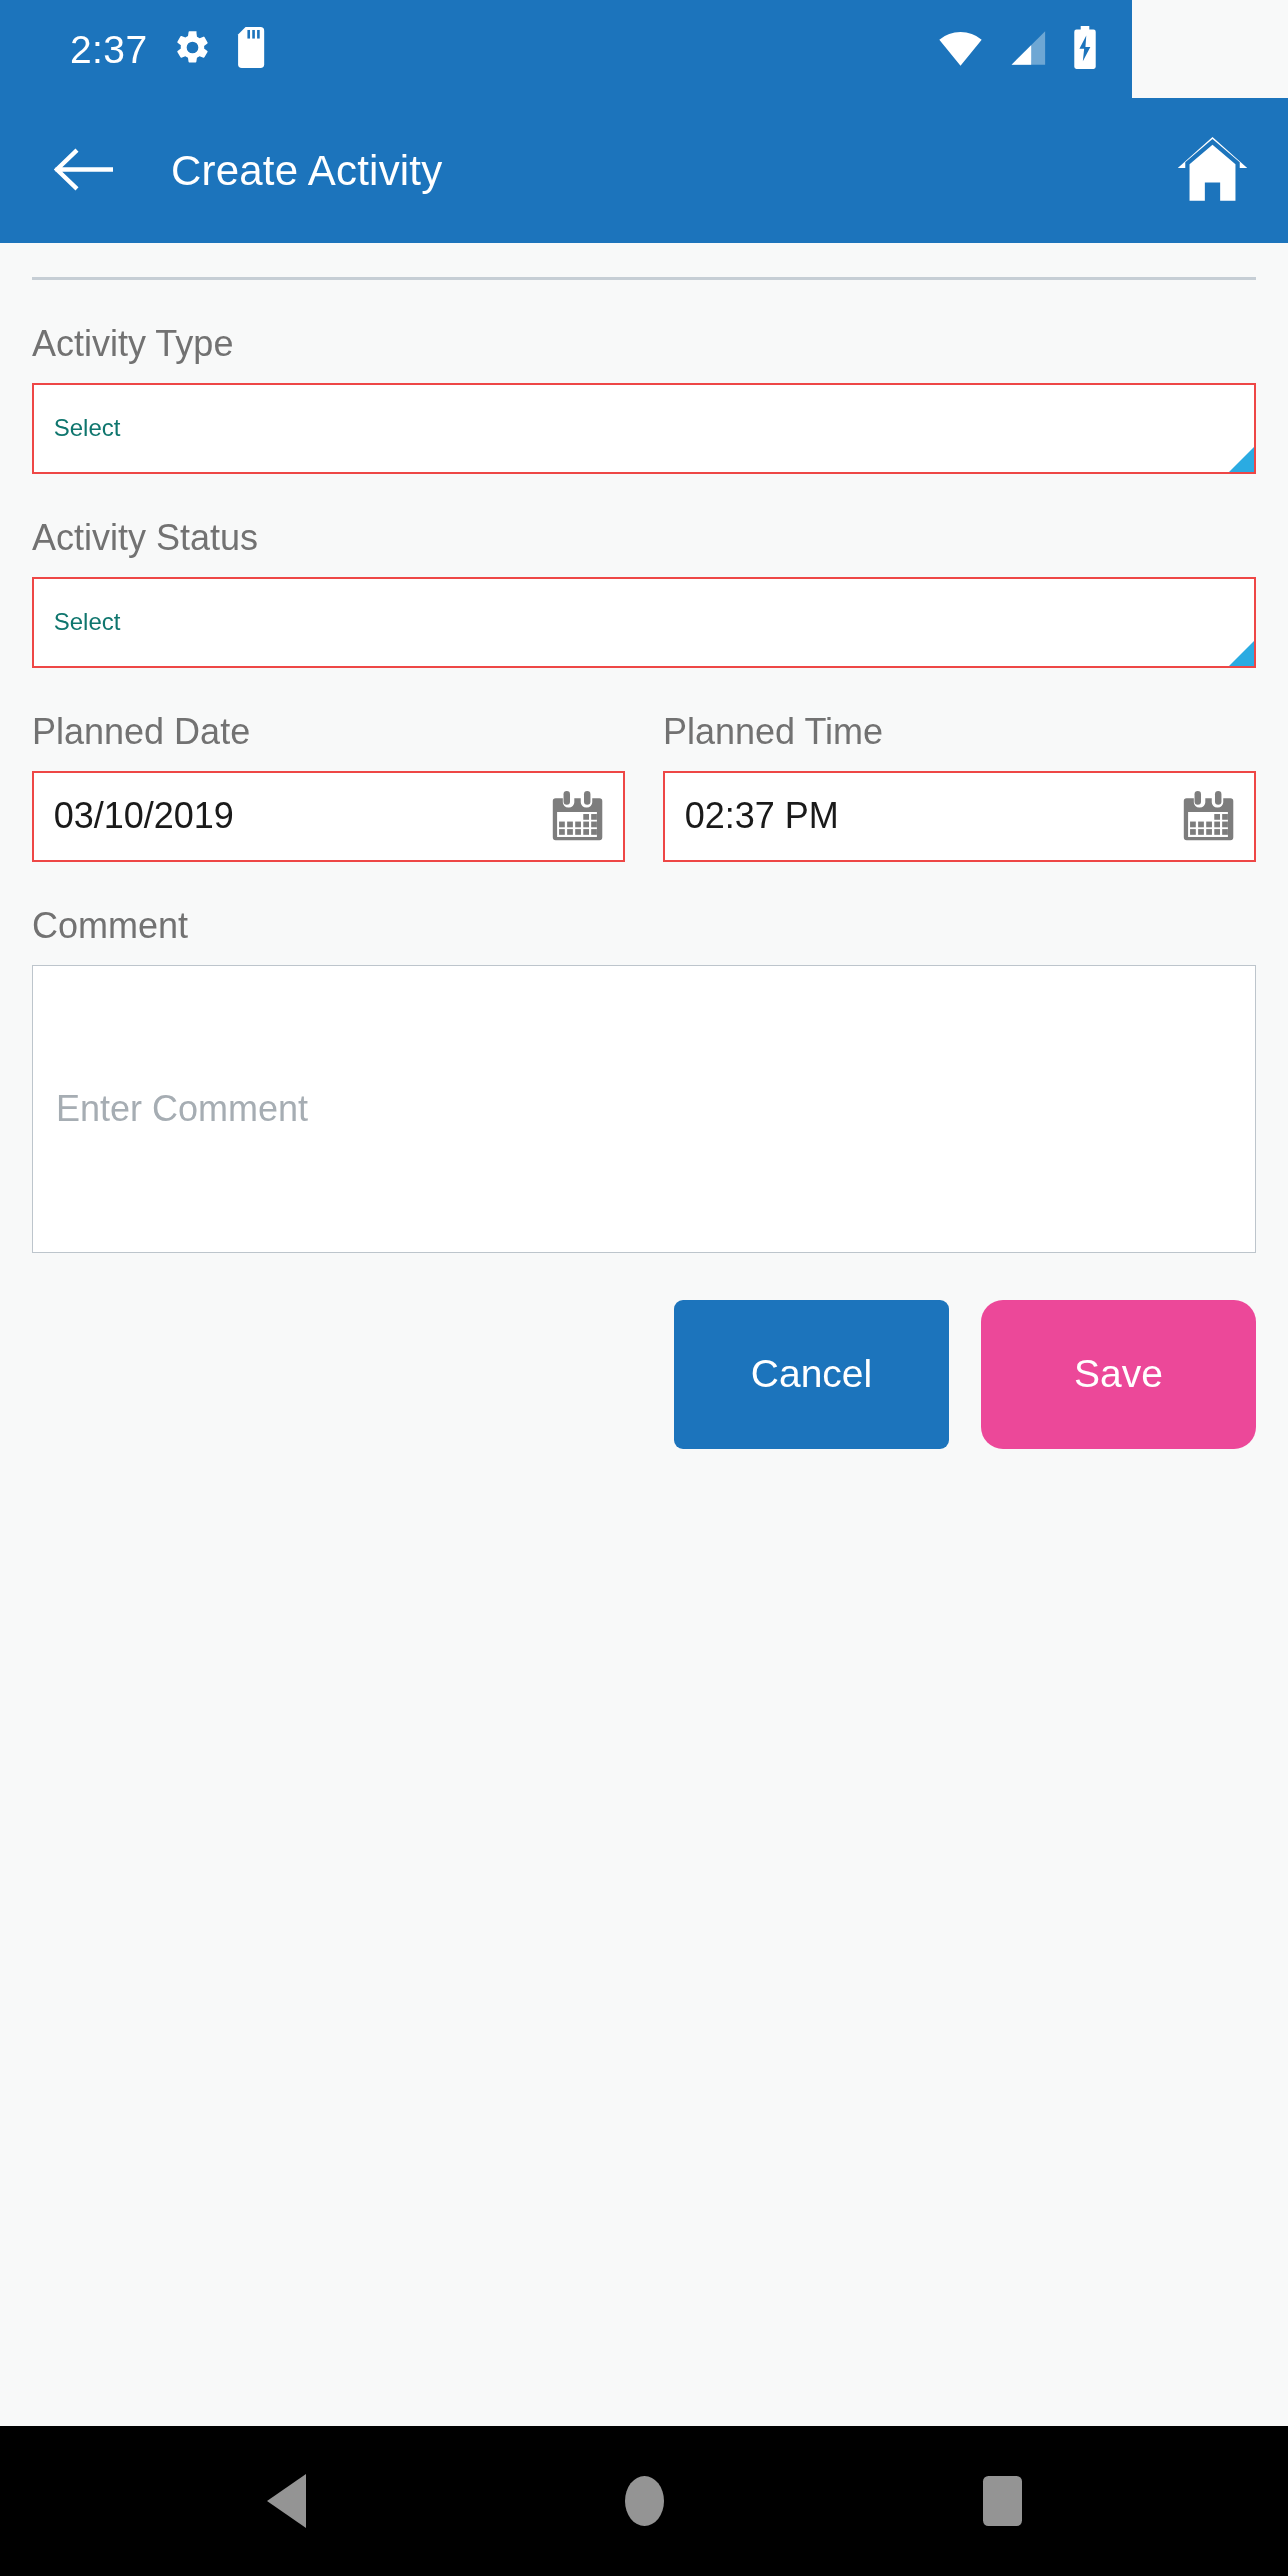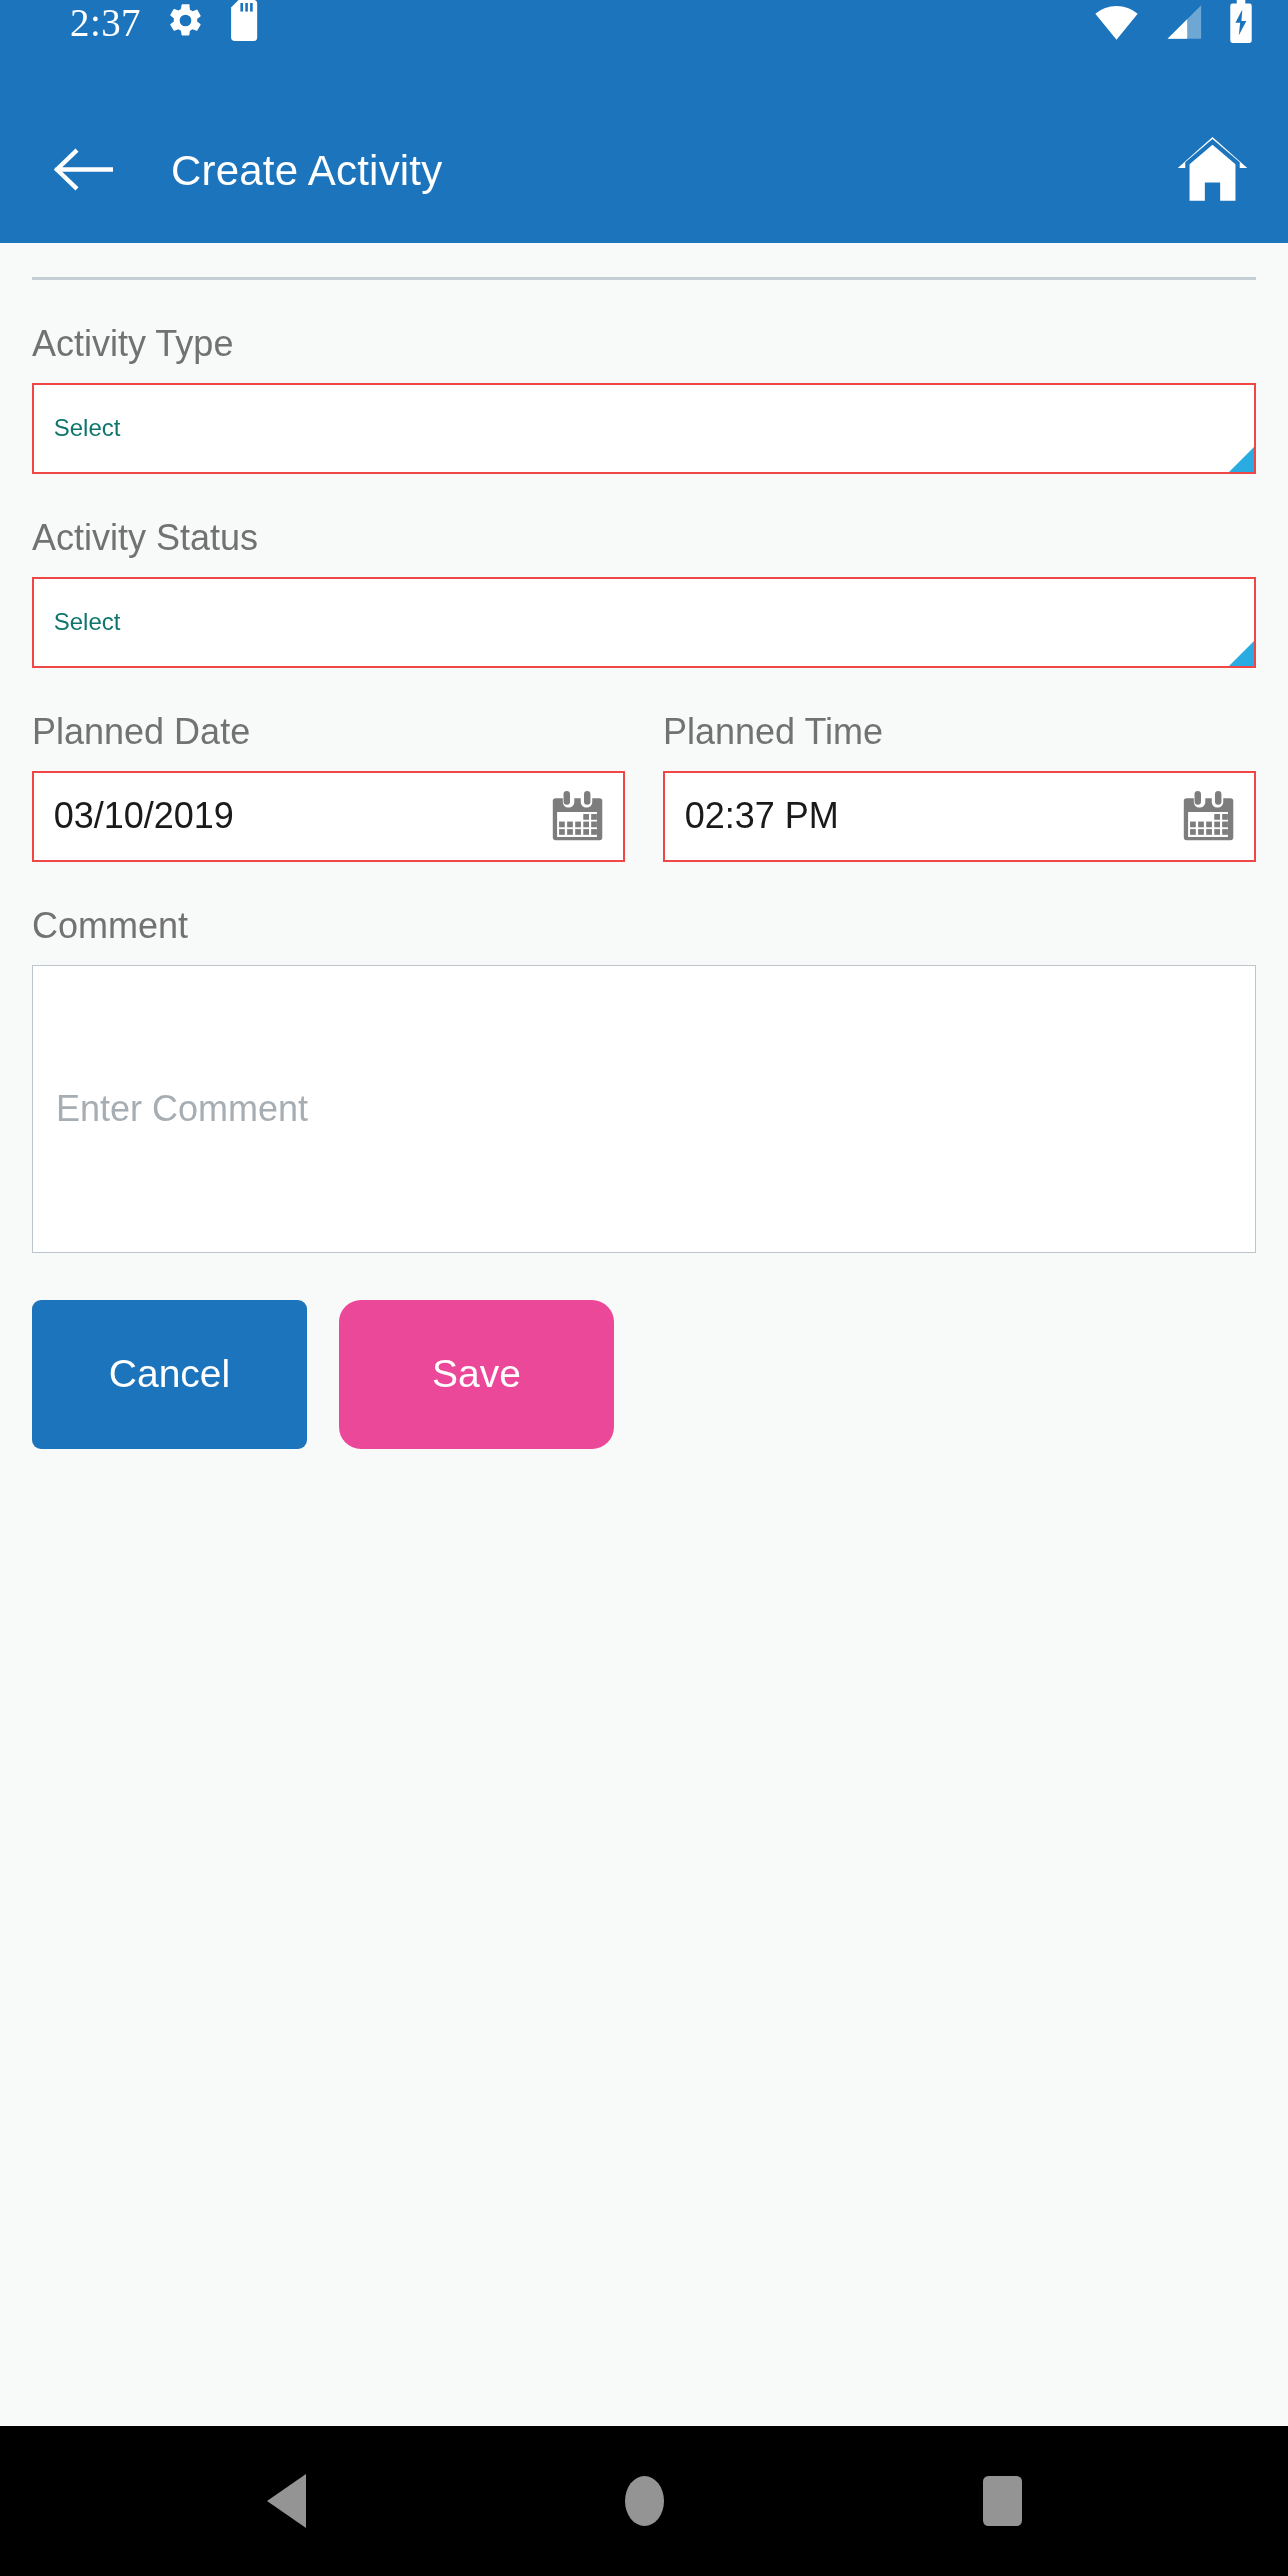--- a/index.html
+++ b/index.html
@@ -14,27 +14,26 @@
     position: relative;
     width: 1288px;
     height: 2576px;
     background: #f8f9f9;
   }
 
   
   .statusbar {
     position: absolute;
     top: 0; left: 0;
-    width: 1288px;
+    width: 1132px;
     height: 98px;
     background: #1c74bc;
     display: flex;
-    align-items: flex-start;
+    align-items: center;
     padding: 0 32px 0 70px;
-    font-family: Liberation Serif, serif;
   }
   .status-left { display: flex; align-items: center; gap: 25px; }
   .status-time {
     color: #ffffff;
     font-size: 39px;
     letter-spacing: 0.4px;
     line-height: 1;
   }
   .status-right {
     margin-left: auto;
@@ -148,21 +147,21 @@
     display: flex;
     align-items: center;
     padding: 0 23px;
     cursor: text;
   }
   .textarea-placeholder { font-size: 36px; color: #a6adb3; }
 
   .btn-row {
     margin-top: 47px;
     display: flex;
-    justify-content: flex-start;
+    justify-content: flex-end;
     gap: 32px;
     padding-right: 0;
   }
   .btn {
     width: 275px;
     height: 149px;
     border: none;
     border-radius: 9px;
     font-size: 39px;
     color: #ffffff;

